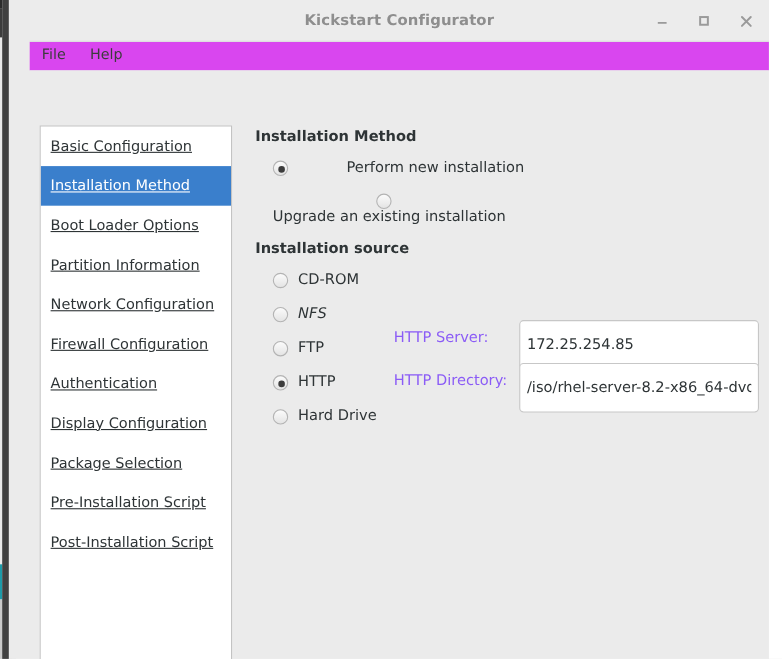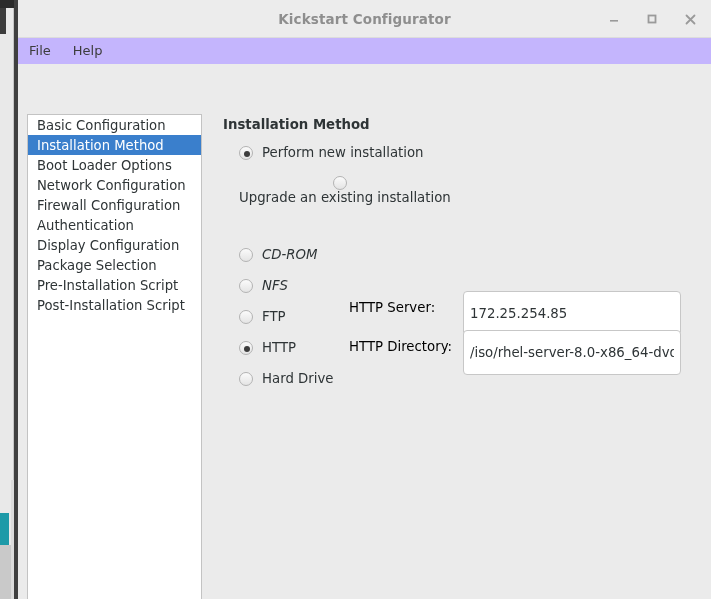--- a/index.html
+++ b/index.html
@@ -49,24 +49,25 @@
   .bg-panel-edge {
     position: absolute;
     left: 11px; top: 480px;
     width: 3px; height: 119px;
     background: #dcdcdc;
   }
 
   
   #app-window {
     position: absolute;
-    left: 14px; top: 0;
+    left: 2px; top: 0;
     width: 697px; height: 599px;
     background: #ebebeb;
-    border-left: 4px solid #404040;
+    border-left: 6px solid #404040;
+    padding-left: 19px;
   }
 
   
   #titlebar {
     position: relative;
     height: 38px;
     background: #ececec;
     border-bottom: 1px solid #dcdcdc;
   }
   #window-title {
@@ -88,21 +89,21 @@
     color: #9a9a9a;
   }
   .win-btn svg { display: block; }
 
   
   #menubar {
     height: 26px;
     display: flex;
     align-items: center;
     padding-left: 0px;
-    background: #c4b5fd;
+    background: #d946ef;
     font-size: 13px;
     color: #3c3c3c;
   }
   .menu-item {
     padding: 2px 11px;
     line-height: 18px;
   }
 
   
   #content {
@@ -114,27 +115,28 @@
   
   #sidebar {
     position: absolute;
     left: 9px; top: 50px;
     width: 175px; height: 494px;
     background: #ffffff;
     border: 1px solid #c3c3c3;
     overflow: hidden;
   }
   .side-item {
-    height: 20px;
+    height: 36px;
     display: flex;
     align-items: center;
     padding-left: 9px;
     font-size: 13.2px;
     color: #2e3436;
     white-space: nowrap;
+    text-decoration: underline;
   }
   .side-item.selected {
     background: #3a7fcc;
     color: #ffffff;
   }
 
   
   #main {
     position: absolute;
     left: 201px; top: 0;
@@ -171,21 +173,21 @@
     position: absolute;
     left: 4px; top: 4px;
     width: 6px; height: 6px;
     border-radius: 50%;
     background: #3c3c3c;
   }
 
   .field-label {
     position: absolute;
     font-size: 13.3px;
-    color: #000000;
+    color: #8b5cf6;
     white-space: nowrap;
   }
   .text-input {
     position: absolute;
     height: 45px;
     background: #ffffff;
     border: 1px solid #c7c7c7;
     border-radius: 4px;
     display: flex;
     align-items: center;
@@ -241,45 +243,47 @@
       <div class="menu-item">File</div>
       <div class="menu-item">Help</div>
     </div>
 
     <div id="content">
 
       <div id="sidebar">
         <div class="side-item">Basic Configuration</div>
         <div class="side-item selected">Installation Method</div>
         <div class="side-item">Boot Loader Options</div>
+        <div class="side-item">Partition Information</div>
         <div class="side-item">Network Configuration</div>
         <div class="side-item">Firewall Configuration</div>
         <div class="side-item">Authentication</div>
         <div class="side-item">Display Configuration</div>
         <div class="side-item">Package Selection</div>
         <div class="side-item">Pre-Installation Script</div>
         <div class="side-item">Post-Installation Script</div>
       </div>
 
       <div id="main">
 
         <div class="section-title" id="title-method">Installation Method</div>
 
-        <div class="radio-row" style="left:20px; top:81px;">
+        <div class="radio-row" style="left:20px; top:81px;gap:44px;">
           <span class="radio checked"></span>
           <span>Perform new installation</span>
         </div>
 
         <div class="radio-row" style="left:20px; top:112px;flex-direction:column;">
           <span class="radio"></span>
           <span>Upgrade an existing installation</span>
         </div>
 
-
-        <div class="radio-row" style="left:20px; top:183px;font-style:italic;">
+        <div class="section-title" id="title-source">Installation source</div>
+
+        <div class="radio-row" style="left:20px; top:183px;">
           <span class="radio"></span>
           <span>CD-ROM</span>
         </div>
         <div class="radio-row" style="left:20px; top:214px;font-style:italic;">
           <span class="radio"></span>
           <span>NFS</span>
         </div>
         <div class="radio-row" style="left:20px; top:245px;">
           <span class="radio"></span>
           <span>FTP</span>
@@ -293,19 +297,19 @@
           <span>Hard Drive</span>
         </div>
 
         <div class="field-label" style="left:130px; top:236px;">HTTP Server:</div>
         <div class="text-input" style="left:244px; top:227px; width:218px;">
           <span>172.25.254.85</span>
         </div>
 
         <div class="field-label" style="left:130px; top:275px;">HTTP Directory:</div>
         <div class="text-input" style="left:244px; top:266px; width:218px;">
-          <span>/iso/rhel-server-8.0-x86_64-dvd</span>
+          <span>/iso/rhel-server-8.2-x86_64-dvd</span>
         </div>
 
       </div>
     </div>
   </div>
 </div>
 
 </body></html>

